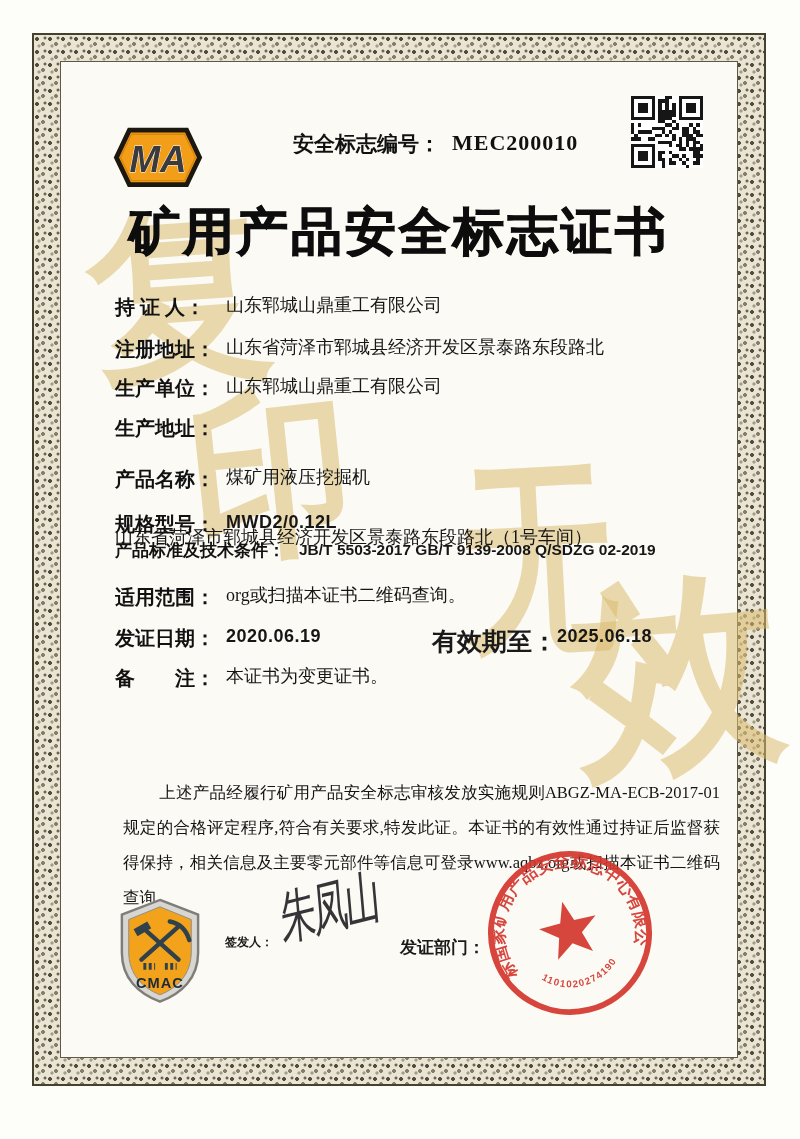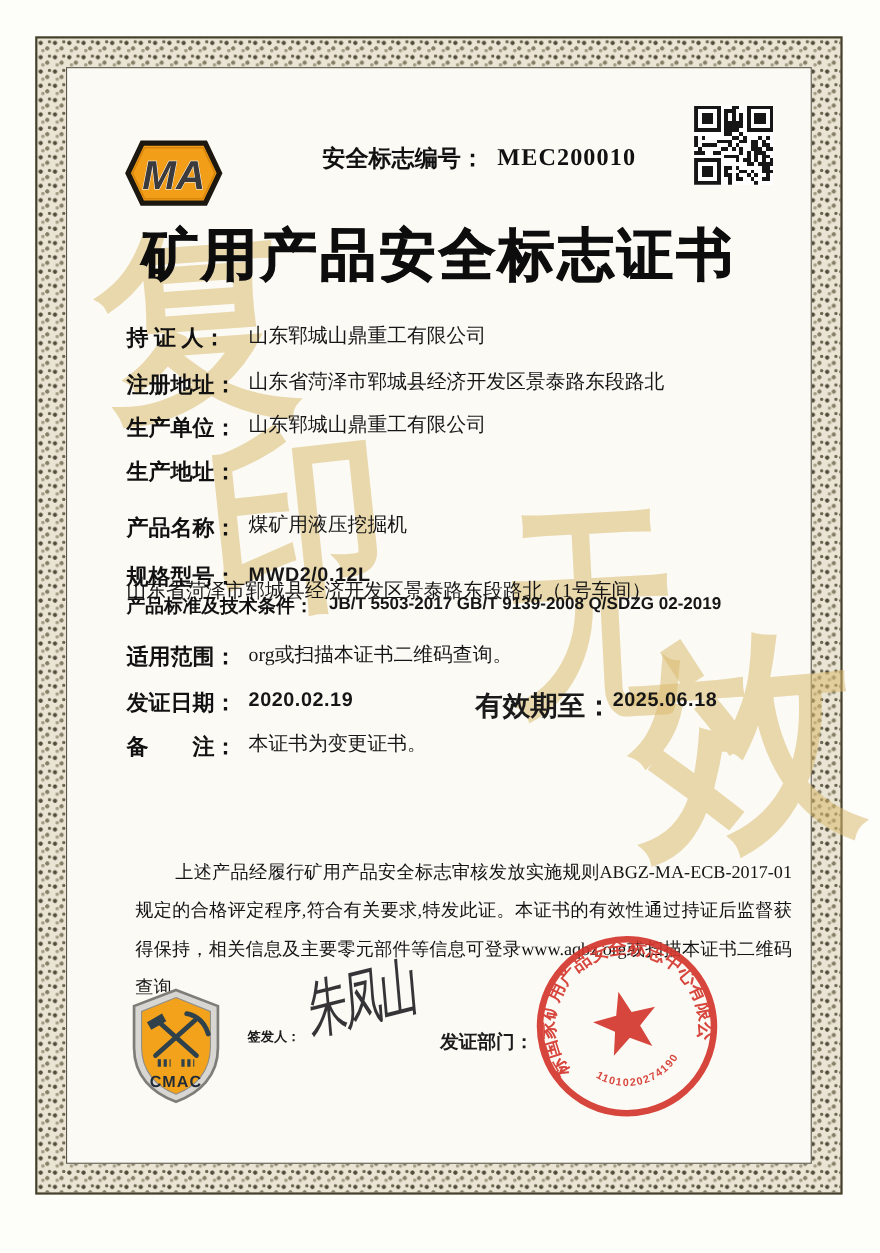--- a/index.html
+++ b/index.html
@@ -277,21 +277,21 @@
     <div class="row r7">
       <span class="f-label wide">产品标准及技术条件：</span>
       <span class="f-value std">JB/T 5503-2017 GB/T 9139-2008 Q/SDZG 02-2019</span>
     </div>
     <div class="row r8">
       <span class="f-label">适用范围：</span>
       <span class="f-value">org或扫描本证书二维码查询。</span>
     </div>
     <div class="row r9">
       <span class="f-label">发证日期：</span>
-      <span class="f-value num">2020.02.19</span>
+      <span class="f-value num">2020.06.19</span>
       <span class="f-label2">有效期至：</span>
       <span class="f-value num">2025.06.18</span>
     </div>
     <div class="row r10">
       <span class="f-label">备　　注：</span>
       <span class="f-value">本证书为变更证书。</span>
     </div>
 
     <p class="statement">上述产品经履行矿用产品安全标志审核发放实施规则ABGZ-MA-ECB-2017-01规定的合格评定程序,符合有关要求,特发此证。本证书的有效性通过持证后监督获得保持，相关信息及主要零元部件等信息可登录www.aqbz.org或扫描本证书二维码查询。</p>
 

